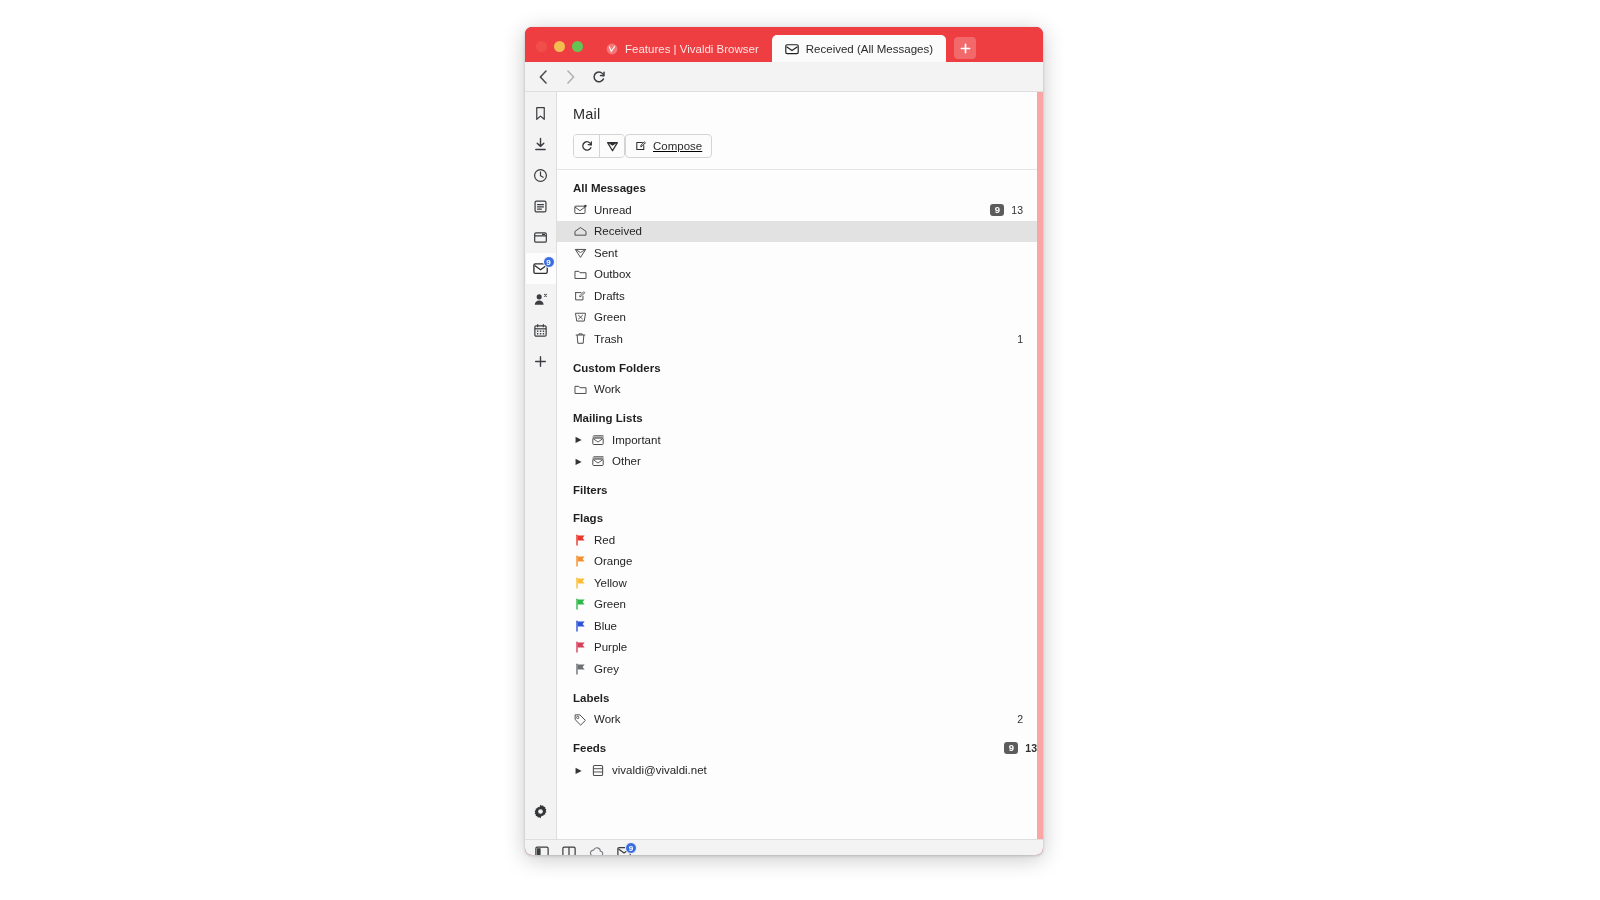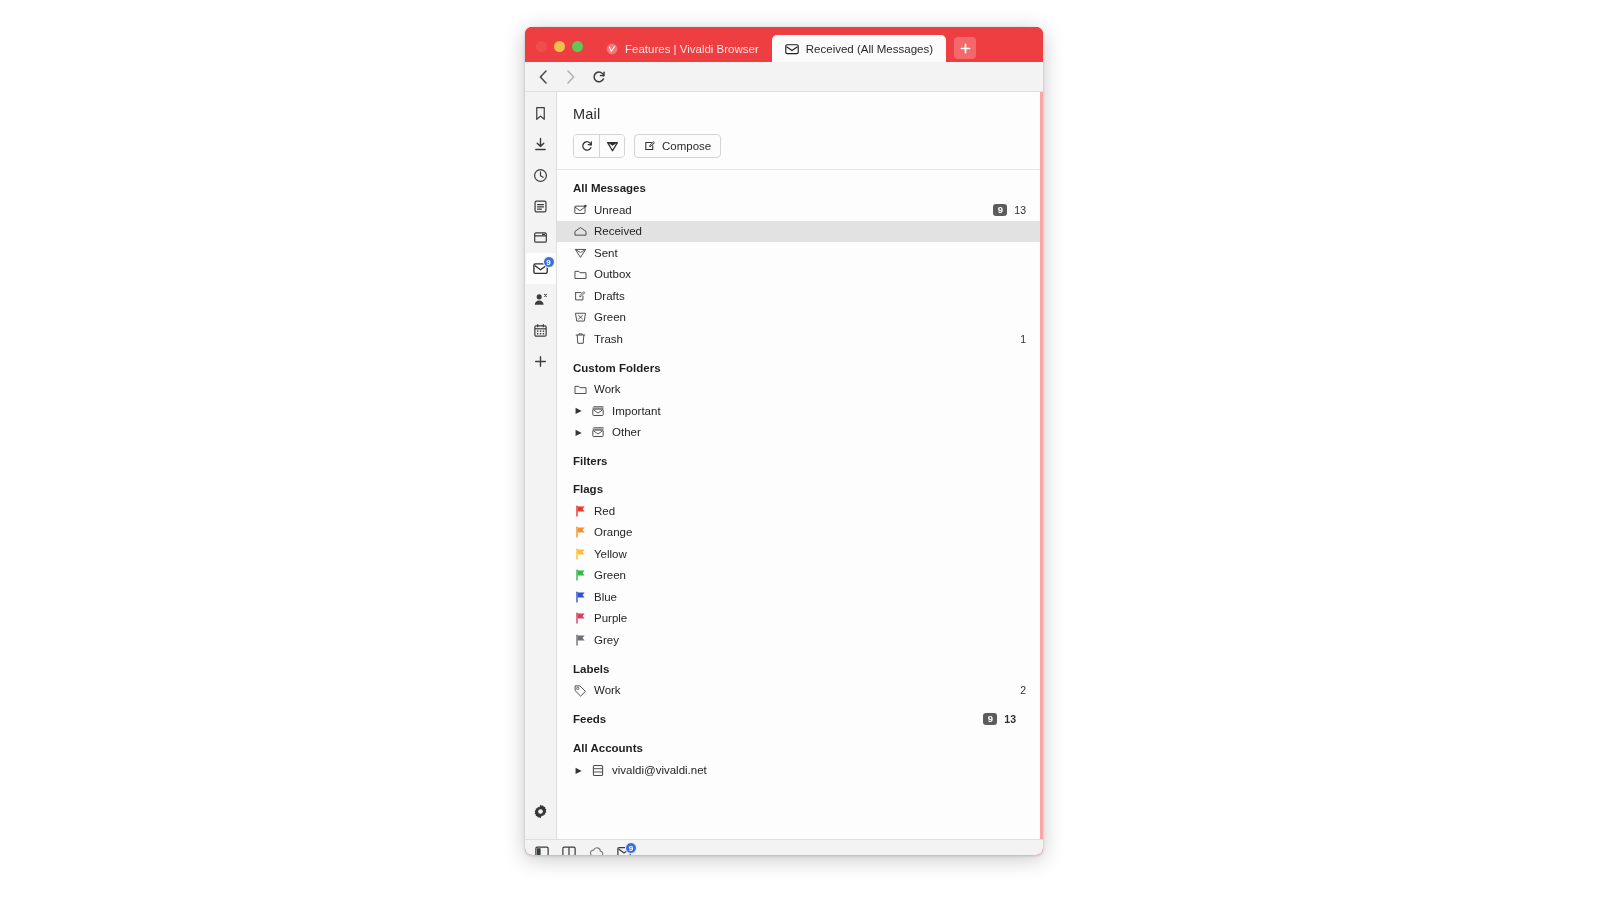--- a/index.html
+++ b/index.html
@@ -98,49 +98,50 @@
     border: 1.5px solid #fdfdfd;
   }
   .rail-spacer { flex: 1; }
   .rail-bottom { margin-bottom: 12px; }
 
   
   .panel {
     flex: 1;
     background: #fdfdfd;
     display: flex; flex-direction: column;
-    border-right: 3px solid #fca5a5;
+    border-right: 6px solid #fca5a5;
     overflow: hidden;
   }
   .panel-header { padding: 14px 16px 0 16px; }
   .panel-title { font-size: 14.5px; color: #2b2b2b; letter-spacing: .2px; }
   .panel-toolbar {
-    display: flex; align-items: flex-end; gap: 9px;
+    display: flex; align-items: flex-end; gap: 0;
     padding: 12px 16px 11px 16px;
     border-bottom: 1px solid #e6e6e6;
+    text-decoration: underline;
   }
   .btn-group { display: flex; border: 1px solid #d4d4d4; border-radius: 4px; overflow: hidden; background: #fcfcfc; }
   .tbtn {
     width: 25px; height: 22px;
     display: flex; align-items: center; justify-content: center;
     color: #333; background: #fcfcfc;
   }
   .btn-group .tbtn + .tbtn { border-left: 1px solid #d4d4d4; }
   .btn-compose {
     display: flex; align-items: center; gap: 6px;
     height: 24px; padding: 0 9px;
     border: 1px solid #d4d4d4; border-radius: 4px;
     background: #fcfcfc; color: #2b2b2b; font-size: 11.5px;
   }
 
   .panel-scroll { flex: 1; overflow: hidden; padding-bottom: 4px; }
 
   .sec-head {
     font-size: 11.5px; font-weight: bold; color: #1f1f1f;
-    padding: 12px 24px 5px 16px;
+    padding: 12px 0 5px 16px;
     display: flex; align-items: center; justify-content: space-between;
   }
   .sec-head.tight { padding-top: 11px; }
 
   .row {
     display: flex; align-items: center;
     height: 21.5px;
     padding: 0 14px 0 16px;
     font-size: 11.5px; color: #252525;
     gap: 7px;
@@ -446,20 +447,23 @@
           </div>
           <div class="row">
             <span class="ricon">
               <svg width="13" height="11" viewBox="0 0 16 13">
                 <path d="M1.2 11.4 V2.6 H6 L7.4 4.3 H14.8 V11.4 Z" fill="none" stroke="#4a4a4a" stroke-width="1.2" stroke-linejoin="round"></path>
               </svg>
             </span>
             <span class="rlabel">Work</span>
           </div>
 
+          <div class="sec-head">
+            <span>Mailing Lists</span>
+          </div>
           <div class="row nested">
             <span class="twisty">▶</span>
             <span class="ricon">
               <svg width="14" height="12" viewBox="0 0 17 13">
                 <path d="M3.4 1.2 H14.6 M2.2 2.9 H15" stroke="#4a4a4a" stroke-width="1" stroke-linecap="round"></path>
                 <rect x="2.2" y="4.2" width="12.6" height="7.8" rx="1.1" fill="none" stroke="#4a4a4a" stroke-width="1.2"></rect>
                 <path d="M2.9 5 L8.5 9 L14.1 5" fill="none" stroke="#4a4a4a" stroke-width="1.1" stroke-linejoin="round"></path>
               </svg>
             </span>
             <span class="rlabel">Important</span>
@@ -565,23 +569,20 @@
           </div>
 
           <div class="sec-head">
             <span>Feeds</span>
             <span class="counts">
               <span class="badge-unread">9</span>
               <span class="badge-total">13</span>
             </span>
           </div>
 
-          <div class="sec-head">
-            <span>All Accounts</span>
-          </div>
           <div class="row nested">
             <span class="twisty">▶</span>
             <span class="ricon">
               <svg width="12" height="13" viewBox="0 0 14 15">
                 <rect x="1.6" y="1.6" width="10.8" height="11.8" rx="1.6" fill="none" stroke="#4a4a4a" stroke-width="1.2"></rect>
                 <path d="M1.6 5.4 H12.4 M1.6 9.2 H12.4" stroke="#4a4a4a" stroke-width="1.1"></path>
               </svg>
             </span>
             <span class="rlabel">vivaldi@vivaldi.net</span>
           </div>

